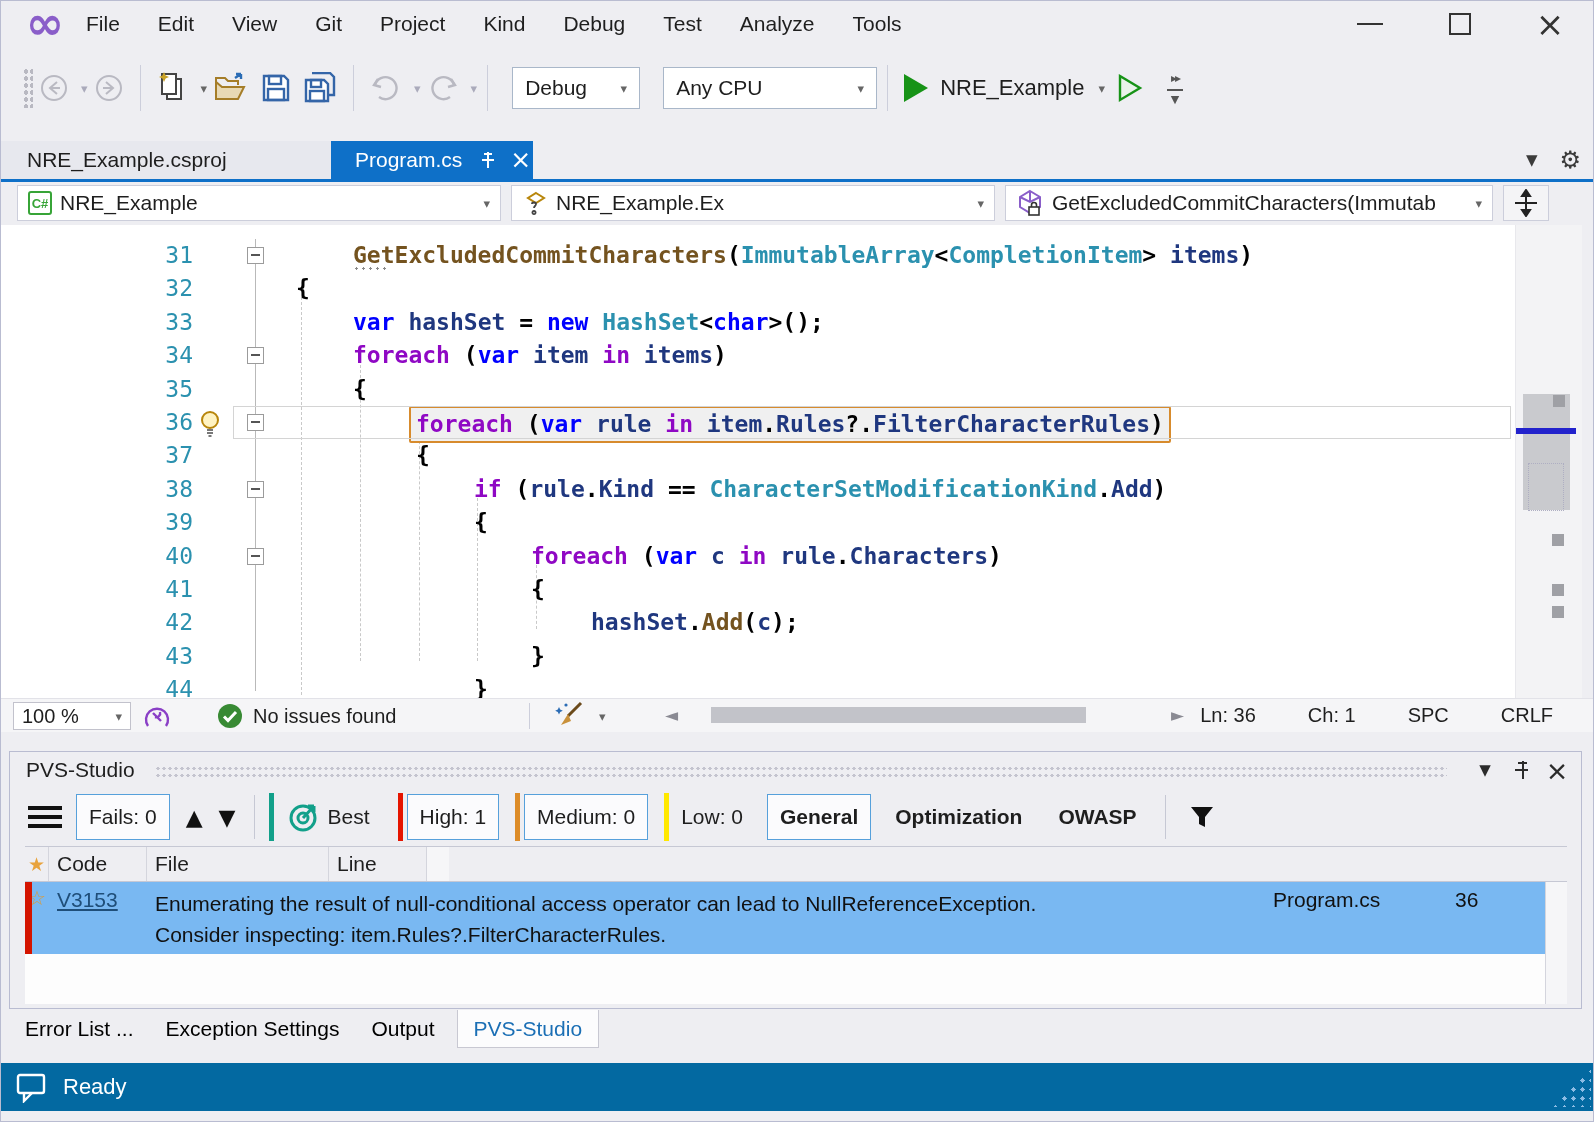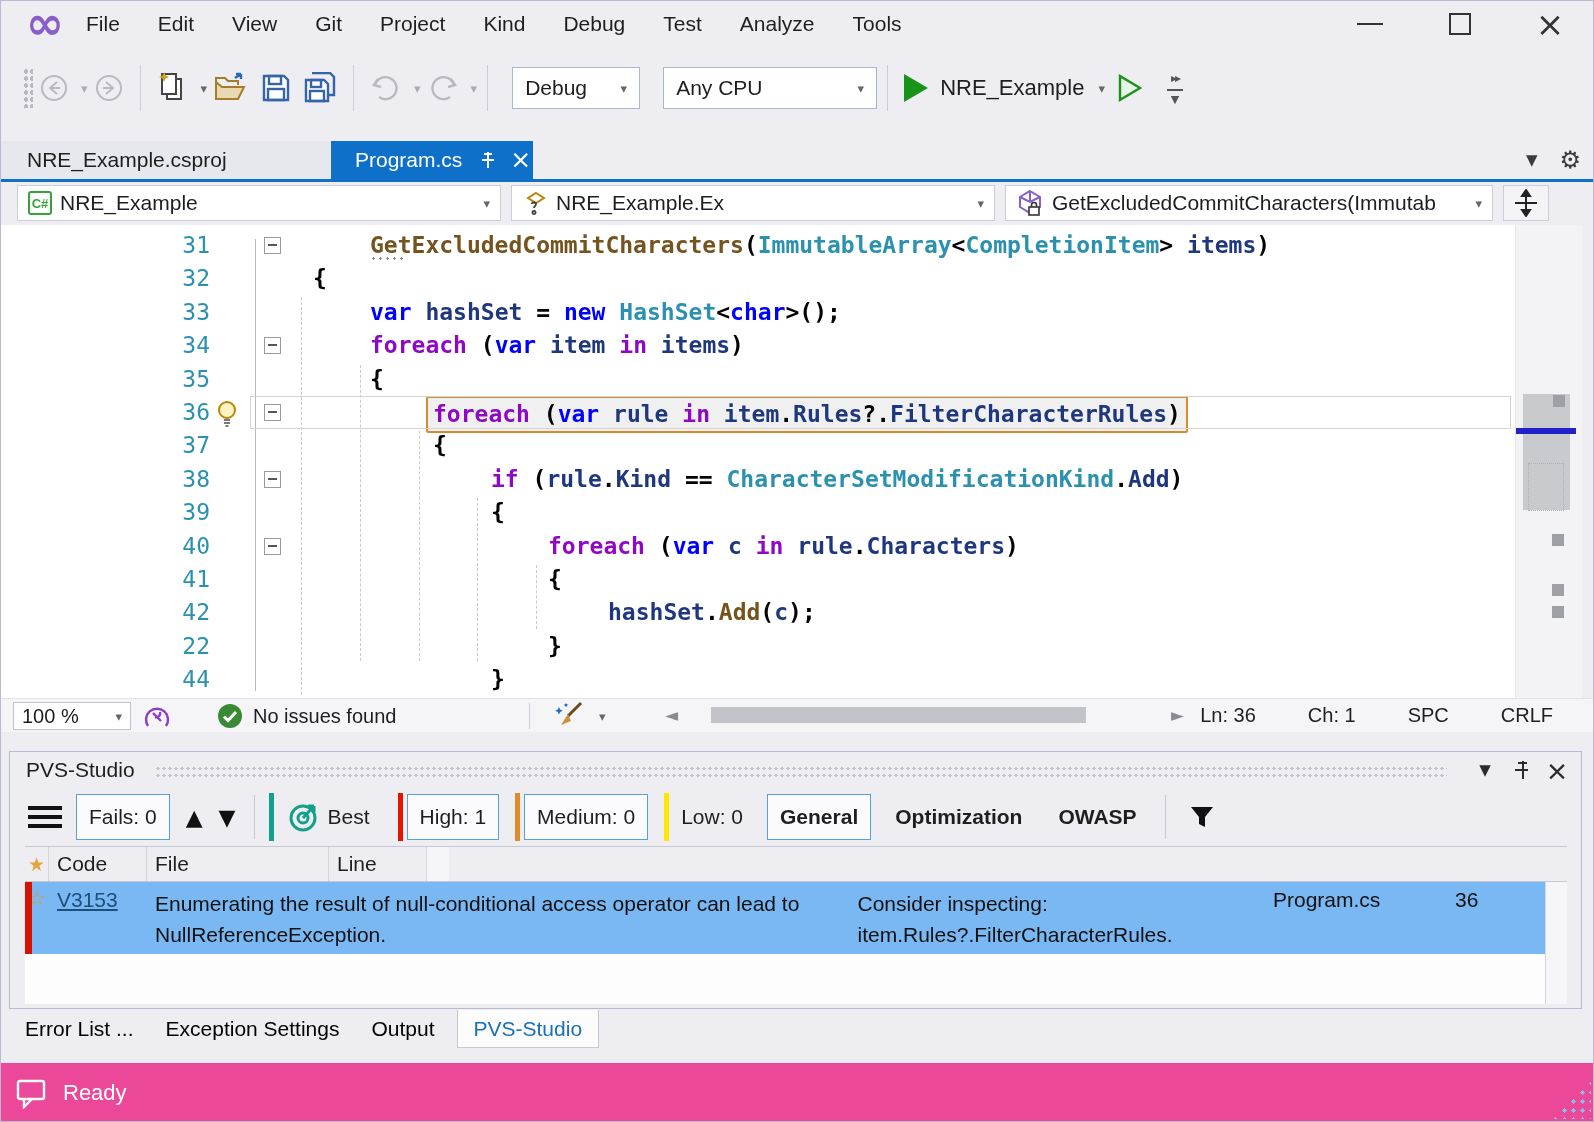--- a/index.html
+++ b/index.html
@@ -61,21 +61,21 @@
   .nc2 { left:510px; width:484px; }
   .nc3 { left:1004px; width:488px; }
   .nav-combo .lbl { margin-left:8px; white-space:nowrap; overflow:hidden; }
   .csharp-badge { width:24px; height:24px; border:2px solid #37A437; border-radius:3px; color:#37A437; font-size:13px; font-weight:bold; display:flex; align-items:center; justify-content:center; flex:none; }
   .split-btn { position:absolute; left:1502px; top:3px; width:46px; height:36px; background:#F4F4F6; border:1px solid #CCCEDB; display:flex; align-items:center; justify-content:center; }
 
   
   .editor { position:absolute; left:0; top:224px; width:1594px; height:473px; background:#fff; overflow:hidden; }
   .fold-rail { position:absolute; left:254px; top:14px; width:1px; height:452px; background:#B9B9B9; }
   .iguide { position:absolute; width:1px; border-left:1px dashed #C9C9C9; }
-  .code-lines { position:absolute; left:0; top:4px; right:80px;padding-left:17px; }
+  .code-lines { position:absolute; left:0; top:14px; right:80px; }
   .code-line { position:relative; height:33.4px; }
   .ln { position:absolute; left:0; top:0; width:192px; text-align:right; font-family:"DejaVu Sans Mono", monospace; font-size:23px; line-height:33.4px; color:#2B91AF; }
   .bulb { position:absolute; left:196px; top:4px; }
   .foldbox { position:absolute; left:246px; top:8px; width:17px; height:17px; background:#fff; border:1px solid #9B9B9B; }
   .foldbox::after { content:""; position:absolute; left:3px; right:3px; top:6px; border-top:2px solid #555; }
   .code-text { position:absolute; top:0; white-space:pre; font-family:"DejaVu Sans Mono", monospace; font-size:23px; line-height:33.4px; color:#000;font-weight:bold; }
   .tok-kw { color:#0000FF; }
   .tok-ctrl { color:#8F08C4; }
   .tok-type { color:#2B91AF; }
   .tok-method { color:#74531F; }
@@ -131,33 +131,33 @@
   .th-msg { flex:1; }
   .th-file { width:182px; }
   .th-line { width:98px; }
   .th-scroll { width:22px; border-right:none; background:#F6F6F8; }
   .pvs-row { position:absolute; left:15px; top:130px; right:36px; height:72px; background:#79B8F2; display:flex; font-size:21px; color:#111; }
   .redstripe { position:absolute; left:0; top:0; width:7px; height:72px; background:#D41400; }
   .td { padding-left:8px; display:flex; }
   .td-star { width:24px; justify-content:center; align-items:flex-start; padding:4px 0 0; color:#D79B3F; font-size:20px; }
   .td-code { width:98px; padding-top:6px; }
   .td-code a { color:#1F4E79; text-decoration:underline; }
-  .td-msg { flex:1; flex-direction:row; padding-top:6px; line-height:31px; }
+  .td-msg { flex:1; flex-direction:column; padding-top:6px; line-height:31px; }
   .td-file { width:182px; padding-top:6px; }
   .td-line { width:98px; padding-top:6px; }
   .pvs-below { position:absolute; left:15px; top:202px; right:36px; bottom:4px; background:#FDFDFD; }
   .pvs-vscroll { position:absolute; right:14px; top:130px; width:22px; bottom:4px; background:#F6F6F8; border-left:1px solid #D4D5DD; }
 
   
   .btabs { position:absolute; left:0; top:1008px; width:1594px; height:40px; font-size:21px; display:flex; align-items:center; }
   .btab { padding:0 16px; height:38px; display:flex; align-items:center; color:#000000; }
   .btab.active { background:#FCFCFD; border:1px solid #C8C8D2; border-top:none; color:#1B6FB5; margin-left:6px; }
 
   
-  .statusbar { position:absolute; left:0; top:1062px; width:1594px; height:60px; background:#ec4899; color:#fff; display:flex; align-items:center; }
+  .statusbar { position:absolute; left:0; top:1062px; width:1594px; height:48px; background:#0369a1; color:#fff; display:flex; align-items:center; }
   .feedback { margin-left:14px; display:flex; }
   .ready { margin-left:16px; font-size:22px; }
   .grip-corner { position:absolute; right:4px; bottom:4px; width:40px; height:40px; background:radial-gradient(#8CBCE4 2.2px, transparent 2.2px); background-size:9px 9px; clip-path:polygon(100% 0, 100% 100%, 0 100%); }
 </style>
 </head>
 <body>
 
 <div id="app">
 
   <div class="titlebar">
@@ -391,21 +391,21 @@
         </div>
         <div class="code-line">
           <div class="ln">41</div>
           <div class="code-text" style="left: 530px;"><span class="tok-p">{</span></div>
         </div>
         <div class="code-line">
           <div class="ln">42</div>
           <div class="code-text" style="left: 590px;"><span class="tok-id">hashSet</span><span class="tok-p">.</span><span class="tok-method">Add</span><span class="tok-p">(</span><span class="tok-id">c</span><span class="tok-p">);</span></div>
         </div>
         <div class="code-line">
-          <div class="ln">22</div>
+          <div class="ln">43</div>
           <div class="code-text" style="left: 530px;"><span class="tok-p">}</span></div>
         </div>
         <div class="code-line">
           <div class="ln">44</div>
           <div class="code-text" style="left: 473px;"><span class="tok-p">}</span></div>
         </div>
       </div>
   </div>
   <div class="v-scroll">
     <div class="v-thumb"></div>

